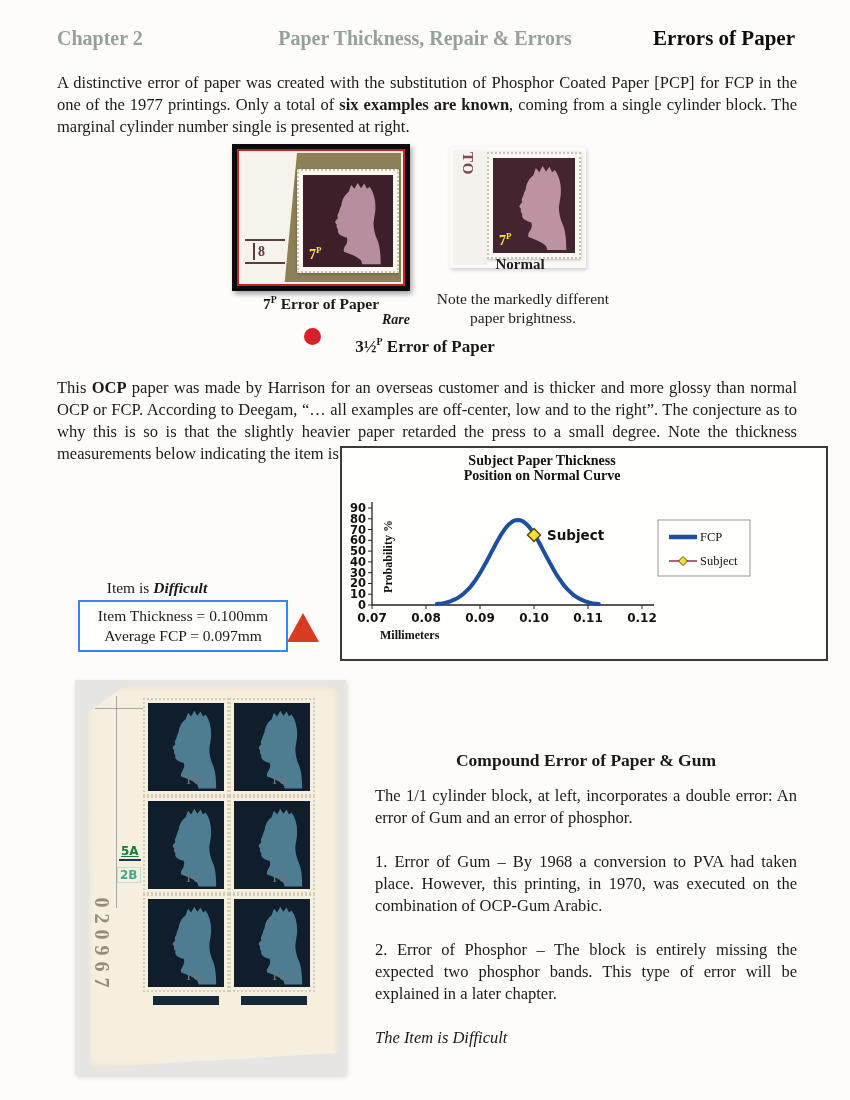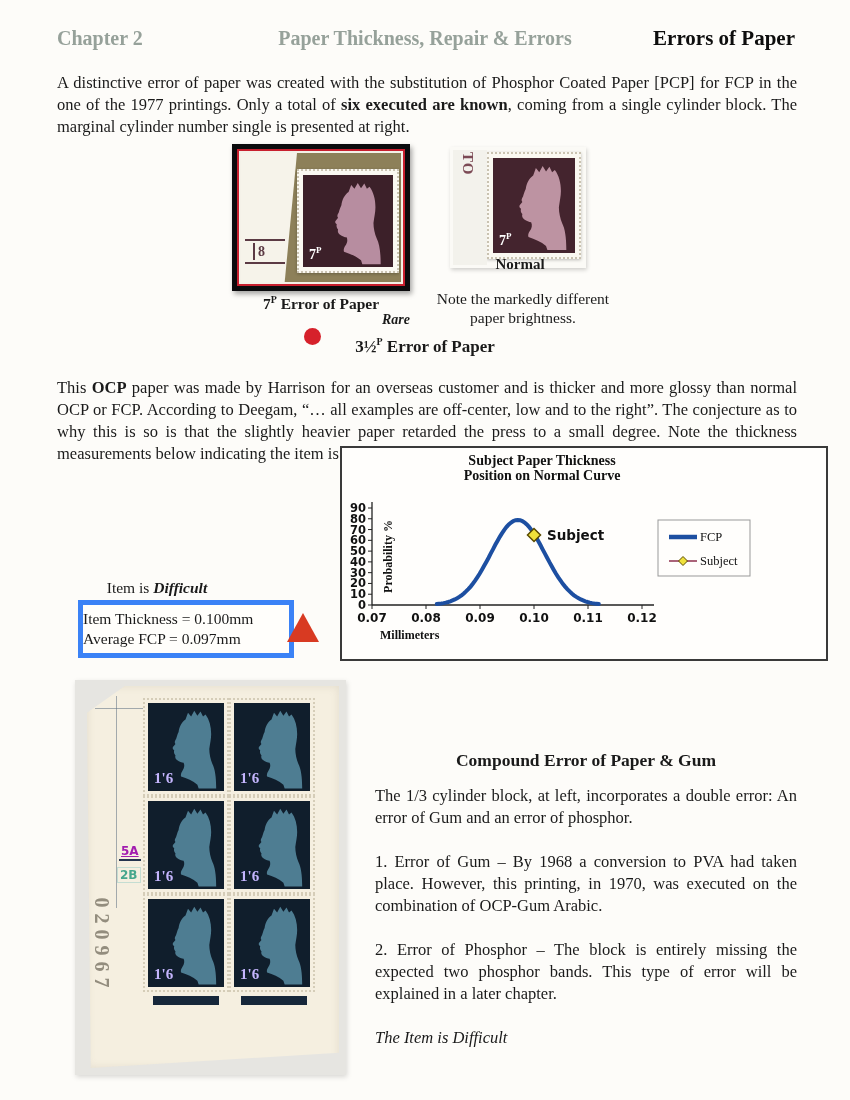--- a/index.html
+++ b/index.html
@@ -27,21 +27,21 @@
 
   
   .stamp-paper{background:#faf8f1;border:2px dotted #c9c2b1;padding:4px;box-sizing:border-box;box-shadow:0 1px 3px rgba(0,0,0,.25);}
   .stamp-ink{position:relative;width:100%;height:100%;overflow:hidden;}
   .ink-maroon1{background:#3c2029;}
   .ink-maroon2{background:#44242e;}
   .ink-olive{background:#6f7663;}
   .ink-navy{background:#101e2c;}
   .queen{position:absolute;right:1%;bottom:2%;height:94%;width:78%;}
   .q-maroon1{fill:#b78da0;} .q-maroon2{fill:#bd93a2;} .q-olive{fill:#565d4c;} .q-navy{fill:#4e7d92;}
-  .stamp-value{position:absolute;left:6px;bottom:5px;color:#ffffff;font-weight:bold;font-size:14px;line-height:1;}
+  .stamp-value{position:absolute;left:6px;bottom:5px;color:#fde047;font-weight:bold;font-size:14px;line-height:1;}
   .stamp-value sup{font-size:9px;vertical-align:super;}
 
   
   .cap1{position:absolute;left:232px;top:294px;width:178px;text-align:center;font-size:15.5px;font-weight:bold;}
   .cap1 .sup, .h35 .sup{font-size:10px;vertical-align:super;}
   .cap1-rare{position:absolute;left:232px;top:312px;width:178px;text-align:right;font-size:14px;font-weight:bold;font-style:italic;}
   .red-dot{position:absolute;left:304px;top:328px;width:17px;height:17px;border-radius:50%;background:#d6212b;}
 
   
   .fig2{position:absolute;left:450px;top:147px;width:136px;height:121px;background:#fbfaf6;box-shadow:1px 2px 4px rgba(0,0,0,.18);padding:3px;box-sizing:border-box;}
@@ -50,42 +50,42 @@
   .to-mark{position:absolute;top:2px;left:6px;writing-mode:vertical-rl;font-size:15px;font-weight:bold;color:#7c4a55;letter-spacing:1px;}
   .fig2 .stamp-paper{flex:1;margin:2px 2px 6px 0;}
   .cap2{position:absolute;left:450px;top:256px;width:140px;text-align:center;font-size:15px;font-weight:bold;}
   .cap2-note{position:absolute;left:403px;top:289px;width:240px;text-align:center;font-size:15.5px;line-height:19px;}
 
   
   .h35{position:absolute;left:0;right:0;top:336px;text-align:center;font-size:17px;font-weight:bold;}
   .stamp3{position:absolute;left:120px;top:462px;width:102px;height:113px;}
   .cap3{position:absolute;left:72px;top:579px;width:170px;text-align:center;font-size:15.5px;}
   .cap3 em{font-weight:600;}
-  .thick-box{position:absolute;left:78px;top:600px;width:206px;border:5px solid #3b82f6;background:#fffefb;font-size:15.5px;line-height:20px;padding:4px 0;}
+  .thick-box{position:absolute;left:78px;top:600px;width:206px;border:2px solid #3b82f6;background:#fffefb;text-align:center;font-size:15.5px;line-height:20px;padding:4px 0;}
   .red-tri{position:absolute;left:287px;top:613px;width:0;height:0;border-left:16px solid transparent;border-right:16px solid transparent;border-bottom:29px solid #d83a22;}
 
   
   .chart-box{position:absolute;left:340px;top:446px;width:488px;height:215px;border:2px solid #3a3a3a;background:#fffefc;box-sizing:border-box;}
   .ctitle{font:bold 14px "Liberation Serif",serif;fill:#111;}
   .tick{font:bold 11.5px "DejaVu Sans",sans-serif;fill:#111;}
   .tick-x{font:bold 12px "DejaVu Sans",sans-serif;fill:#111;}
   .alabel{font:bold 12px "Liberation Serif",serif;fill:#111;}
   .sublabel{font:bold 13.5px "DejaVu Sans",sans-serif;fill:#111;}
   .legtext{font:12.5px "Liberation Serif",serif;fill:#111;}
 
   
   .mount{position:absolute;left:75px;top:680px;width:271px;height:395px;background:#e6e5e1;box-shadow:1px 2px 5px rgba(0,0,0,.15);}
   .block-paper{position:absolute;left:12px;top:6px;width:252px;height:382px;background:#f5efe0;clip-path:polygon(15% 0,100% 0,100% 96%,1.5% 100%,0 7%);box-shadow:inset 0 0 8px rgba(120,110,90,.15);}
   .reg-v{position:absolute;left:29px;top:10px;width:1px;height:212px;background:#5c6f82;opacity:.55;}
   .reg-h{position:absolute;left:8px;top:22px;width:48px;height:1px;background:#5c6f82;opacity:.55;}
   .block-grid{position:absolute;left:56px;top:12px;display:grid;grid-template-columns:repeat(2,86px);grid-auto-rows:98px;}
   .block-cell{border:2px dotted #d5cdb8;box-sizing:border-box;padding:3px;}
   .block-cell .stamp-ink{width:100%;height:100%;}
-  .navy-val{color:#c4b5fd;font-size:15px;}
-  .cyl-5a{position:absolute;left:32px;top:158px;font-family:"DejaVu Sans",sans-serif;font-size:12px;font-weight:bold;color:#a21caf;border-bottom:2px solid #24344f;padding:0 2px 1px 2px;text-decoration:underline;}
+  .navy-val{color:#737373;font-size:10px;margin-left:32px;}
+  .cyl-5a{position:absolute;left:32px;top:158px;font-family:"DejaVu Sans",sans-serif;font-size:12px;font-weight:bold;color:#15803d;border-bottom:2px solid #24344f;padding:0 2px 1px 2px;text-decoration:underline;}
   .cyl-2b{position:absolute;left:30px;top:181px;font-family:"DejaVu Sans",sans-serif;font-size:12px;font-weight:bold;color:#46a68c;border:1px solid #c4ddd2;padding:0 2px;}
   .sheet-num{position:absolute;left:-34px;top:248px;transform:rotate(90deg);font-size:20px;font-weight:bold;color:#938d7e;letter-spacing:6px;}
   .bar{position:absolute;width:66px;height:9px;background:#16273a;top:310px;}
   .bar1{left:66px;} .bar2{left:154px;}
 
   
   .compound{position:absolute;left:375px;top:750px;width:422px;}
   .compound h3{margin:0 0 14px 0;text-align:center;font-size:17.5px;}
   .compound p{margin:0 0 22px 0;font-size:16.5px;line-height:22px;text-align:justify;}
   .compound .note{font-style:italic;text-align:left;}
@@ -99,21 +99,21 @@
     <path id="queenpath" d="M44 22 C38 26 34 34 33 42 C31 46 30 50 29 53 C27 56 26 59 28 61 L24 66 C23 68 24 70 26 71 C25 74 26 77 28 79 C27 82 28 85 31 87 C34 89 38 91 41 91 C43 95 42 100 39 104 C37 107 36 110 37 113 C46 116 56 120 63 126 L65 132 L93 132 C93 113 91 101 87 93 C84 86 82 77 82 69 C83 61 85 53 85 45 C85 33 82 22 76 14 L72 17 L68 9 L63 16 L58 8 L53 17 L48 11 Z"></path>
   </defs>
 </svg>
 
 <div class="page">
 
   <div class="hdr-chapter">Chapter 2</div>
   <div class="hdr-title">Paper Thickness, Repair &amp; Errors</div>
   <div class="hdr-right">Errors of Paper</div>
 
-  <p class="para p-intro"><span>A distinctive error of paper was created with the substitution of Phosphor Coated Paper [PCP] for FCP in the one of the 1977 printings. Only a total of </span><b>six executed are known</b><span>, coming from a single cylinder block. The marginal cylinder number single is presented at right.</span></p>
+  <p class="para p-intro"><span>A distinctive error of paper was created with the substitution of Phosphor Coated Paper [PCP] for FCP in the one of the 1977 printings. Only a total of </span><b>six examples are known</b><span>, coming from a single cylinder block. The marginal cylinder number single is presented at right.</span></p>
 
   <div class="fig1">
     <div class="fig1-red">
       <div class="gold-card">
         <div class="margin-strip">
           <div class="cyl-mark">
               <span class="tbar"></span>
               <span>8</span>
             </div>
         </div>
@@ -269,19 +269,19 @@
             </div>
           </div>
       </div>
       <div class="bar bar1"></div>
       <div class="bar bar2"></div>
     </div>
   </div>
 
   <div class="compound">
     <h3>Compound Error of Paper &amp; Gum</h3>
-    <p>The 1/3 cylinder block, at left, incorporates a double error: An error of Gum and an error of phosphor.</p>
+    <p>The 1/1 cylinder block, at left, incorporates a double error: An error of Gum and an error of phosphor.</p>
     <p>1. Error of Gum – By 1968 a conversion to PVA had taken place. However, this printing, in 1970, was executed on the combination of OCP-Gum Arabic.</p>
     <p>2. Error of Phosphor – The block is entirely missing the expected two phosphor bands. This type of error will be explained in a later chapter.</p>
     <p class="note">The Item is Difficult</p>
   </div>
 
 </div>
 
 </body></html>

